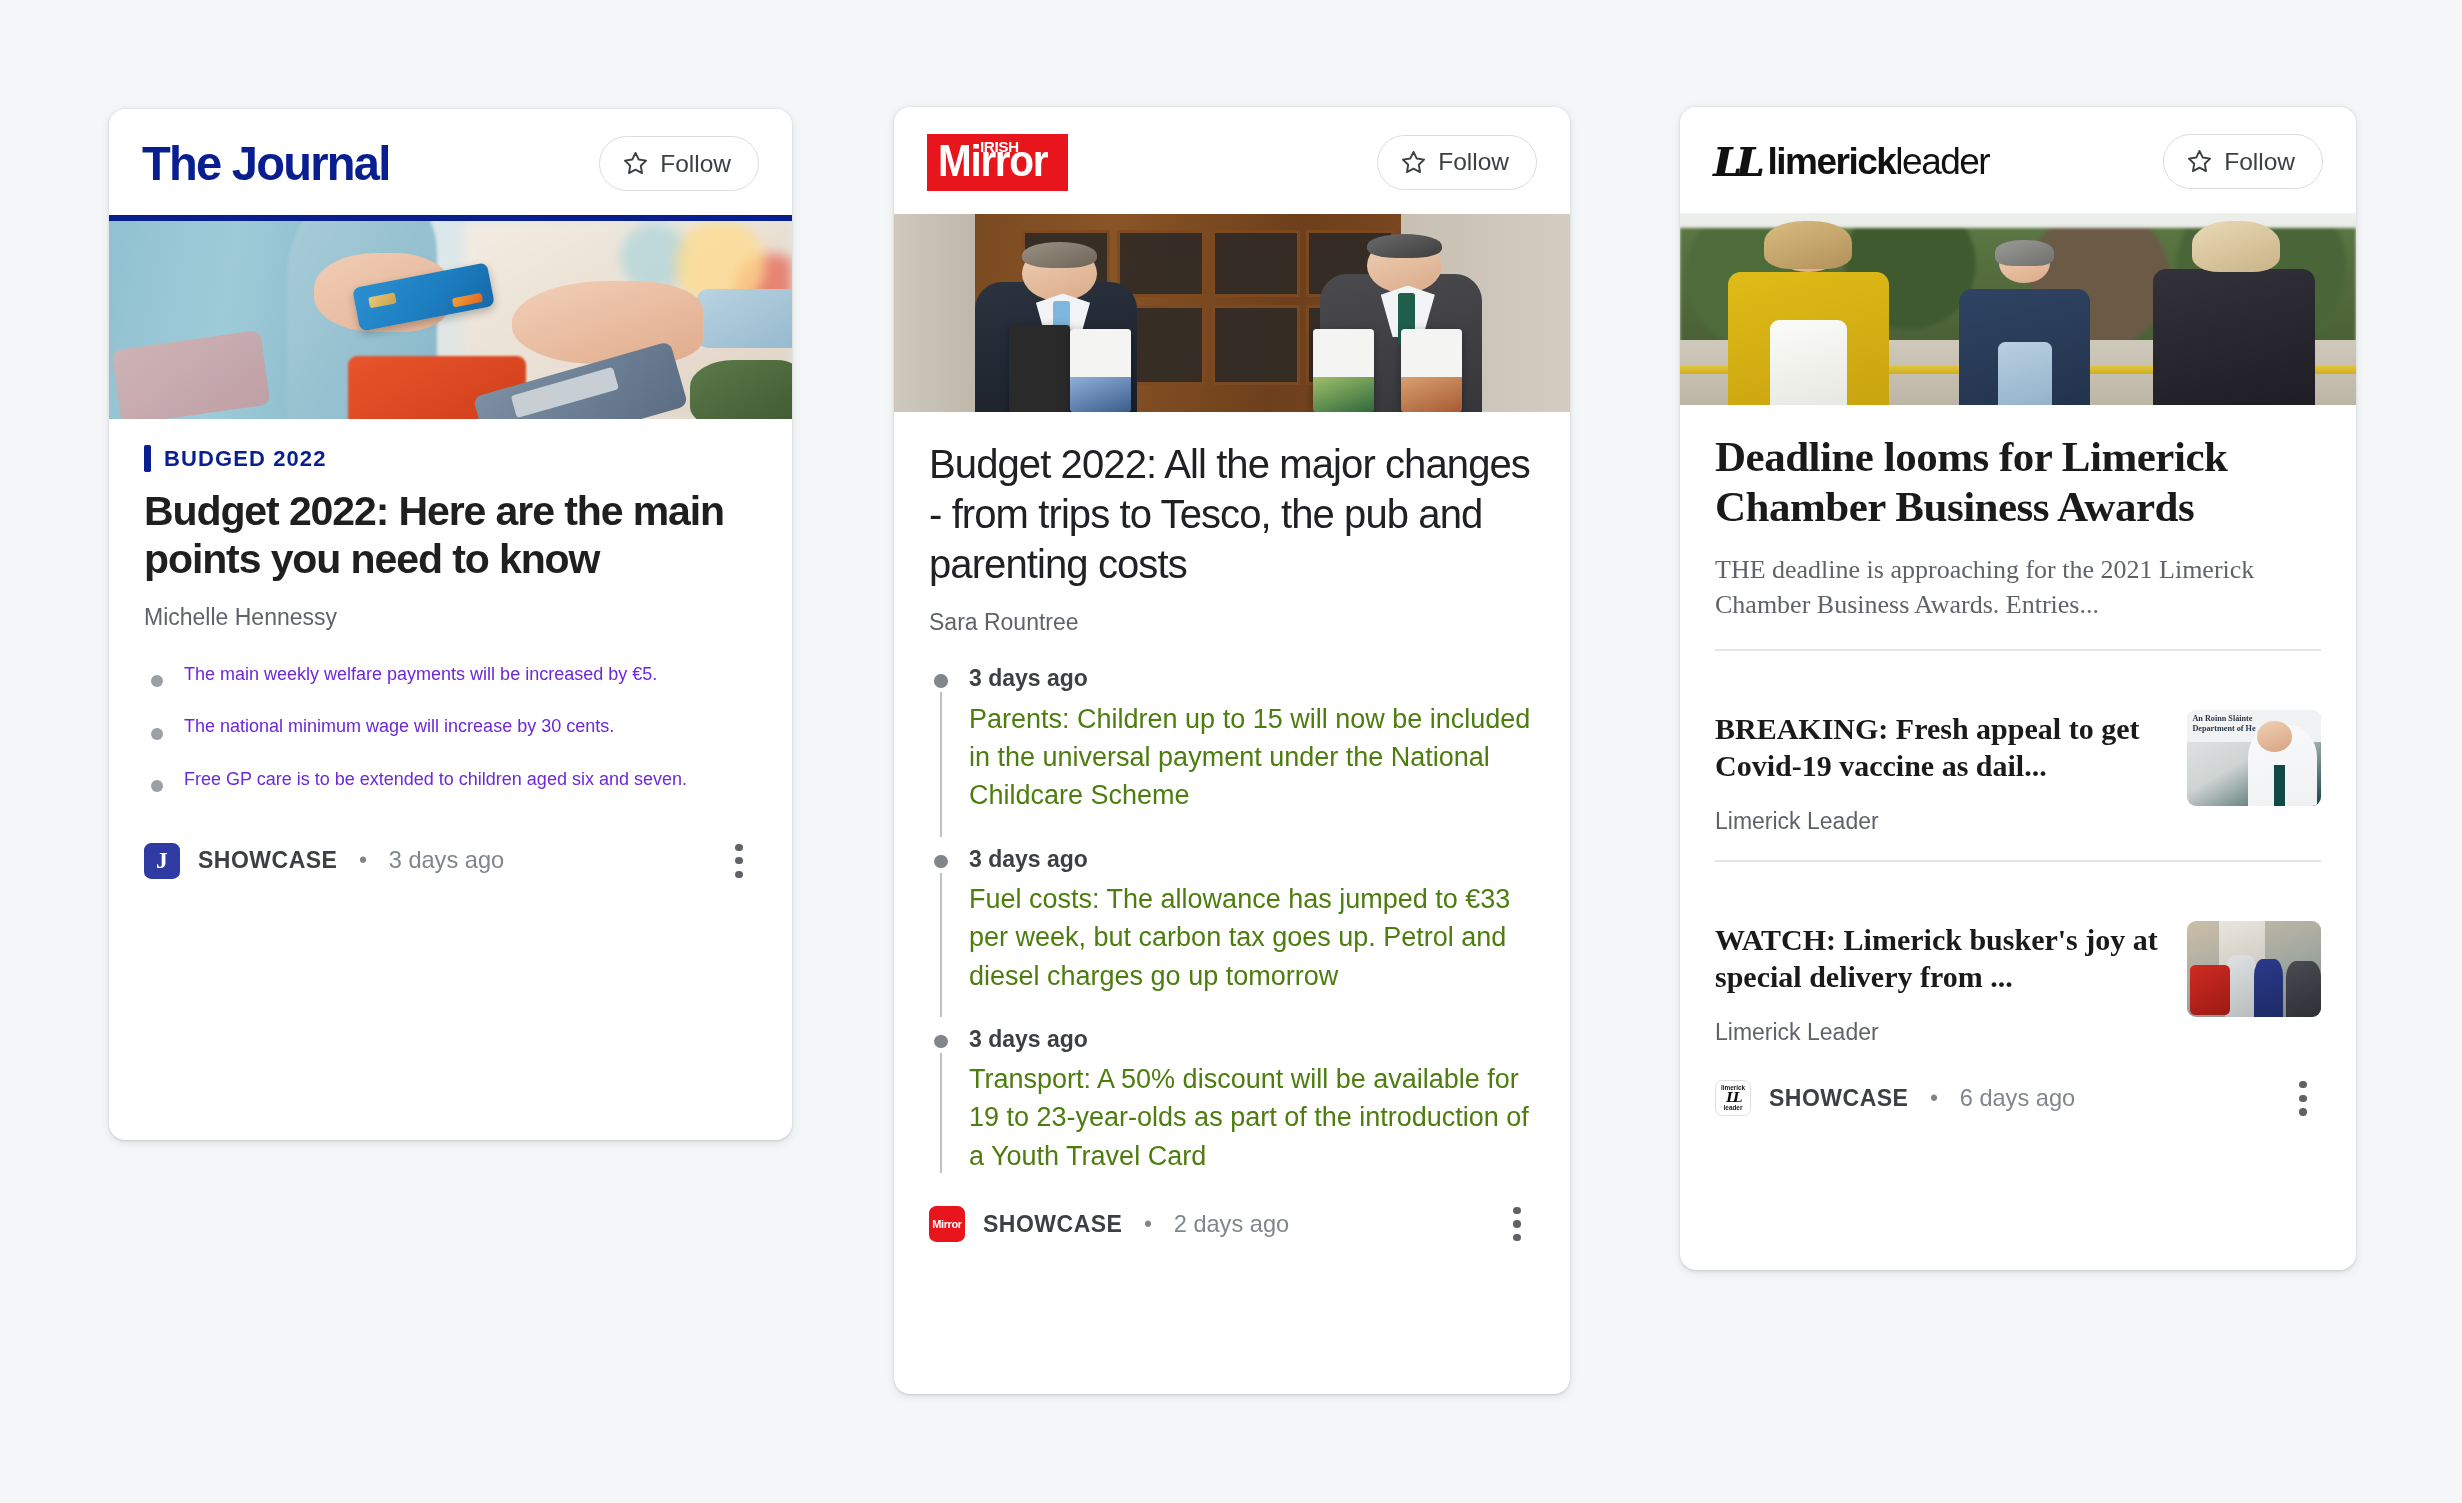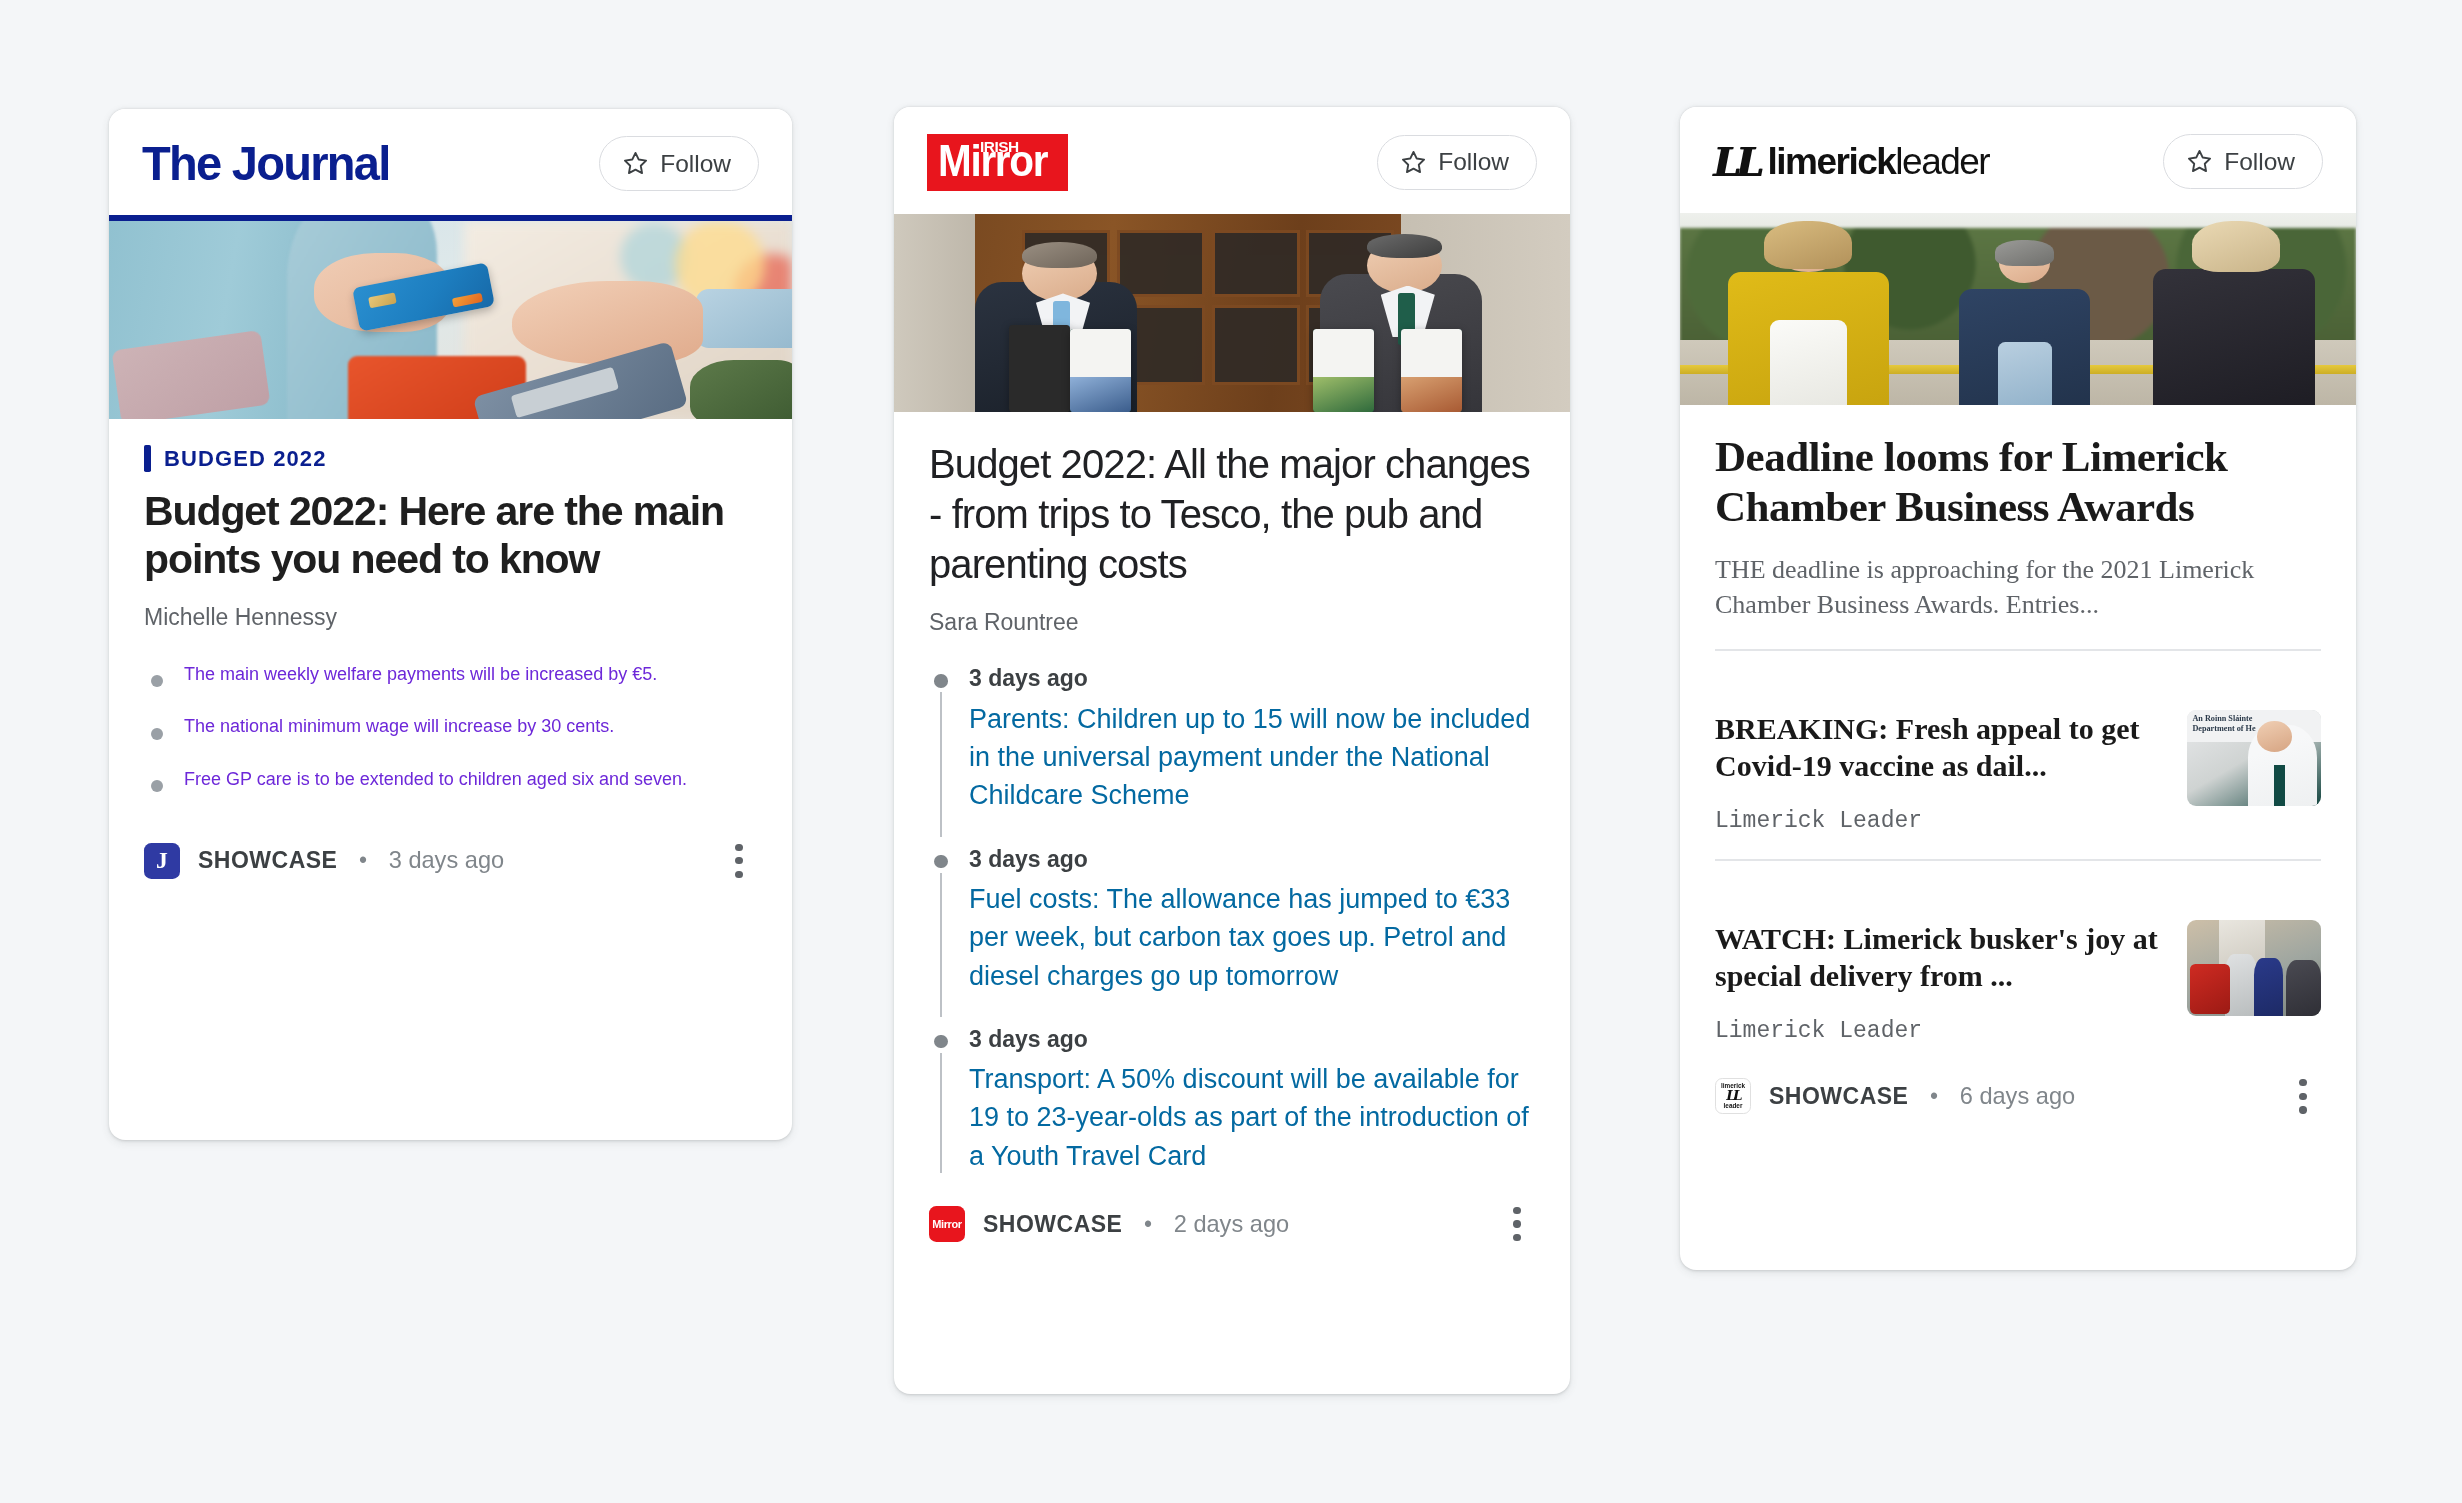--- a/index.html
+++ b/index.html
@@ -333,35 +333,35 @@
   .tlist li::after {
     content: ""; position: absolute; left: 11.3px; top: 27px; bottom: 9px;
     width: 1.8px; background: #bdc1c6;
   }
   .tlist li:last-child { padding-bottom: 7.3px; }
   .t-time {
     font-size: 23px; font-weight: 700; color: #3c4043;
     font-family: "Liberation Sans", sans-serif; letter-spacing: 0;
   }
   .t-text {
-    font-size: 27px; line-height: 1.42; color: #0369a1; margin-top: 7.3px;
+    font-size: 27px; line-height: 1.42; color: #4d7c0f; margin-top: 7.3px;
     font-family: "Liberation Sans", sans-serif;
   }
 
   
   .divider { height: 1.8px; background: #e3e5e8; margin: 27px 0 0 0; }
   .arow { display: flex; gap: 23.6px; padding: 27px 0 25.4px 0; align-items: flex-start; margin-top: 32px; }
   .arow-main { flex: 1 1 auto; min-width: 0; }
   .arow-title {
     font-family: "Liberation Serif", serif;
     font-size: 30px; font-weight: 700; line-height: 1.24; color: #1a1a1a;
   }
   .arow-src {
     font-size: 23px; color: #5f6368; margin-top: 23.6px;
-    font-family: Liberation Mono, monospace;
+    font-family: Liberation Sans, sans-serif;
   }
   .thumb {
     width: 134px; height: 96px; flex: none; border-radius: 9px;
     overflow: hidden; position: relative; background: #dcdcdc;
   }
   
   .th-a { background: linear-gradient(150deg,#e9eaec 0%, #cfd3d2 48%, #13443f 100%); }
   .th-a .tha-band { position:absolute; left:0; top:0; width:100%; height:34%;
     background:#f1f2f3; }
   .th-a .tha-txt { position:absolute; left:5.4px; top:4.5px; font-size:8.2px;

